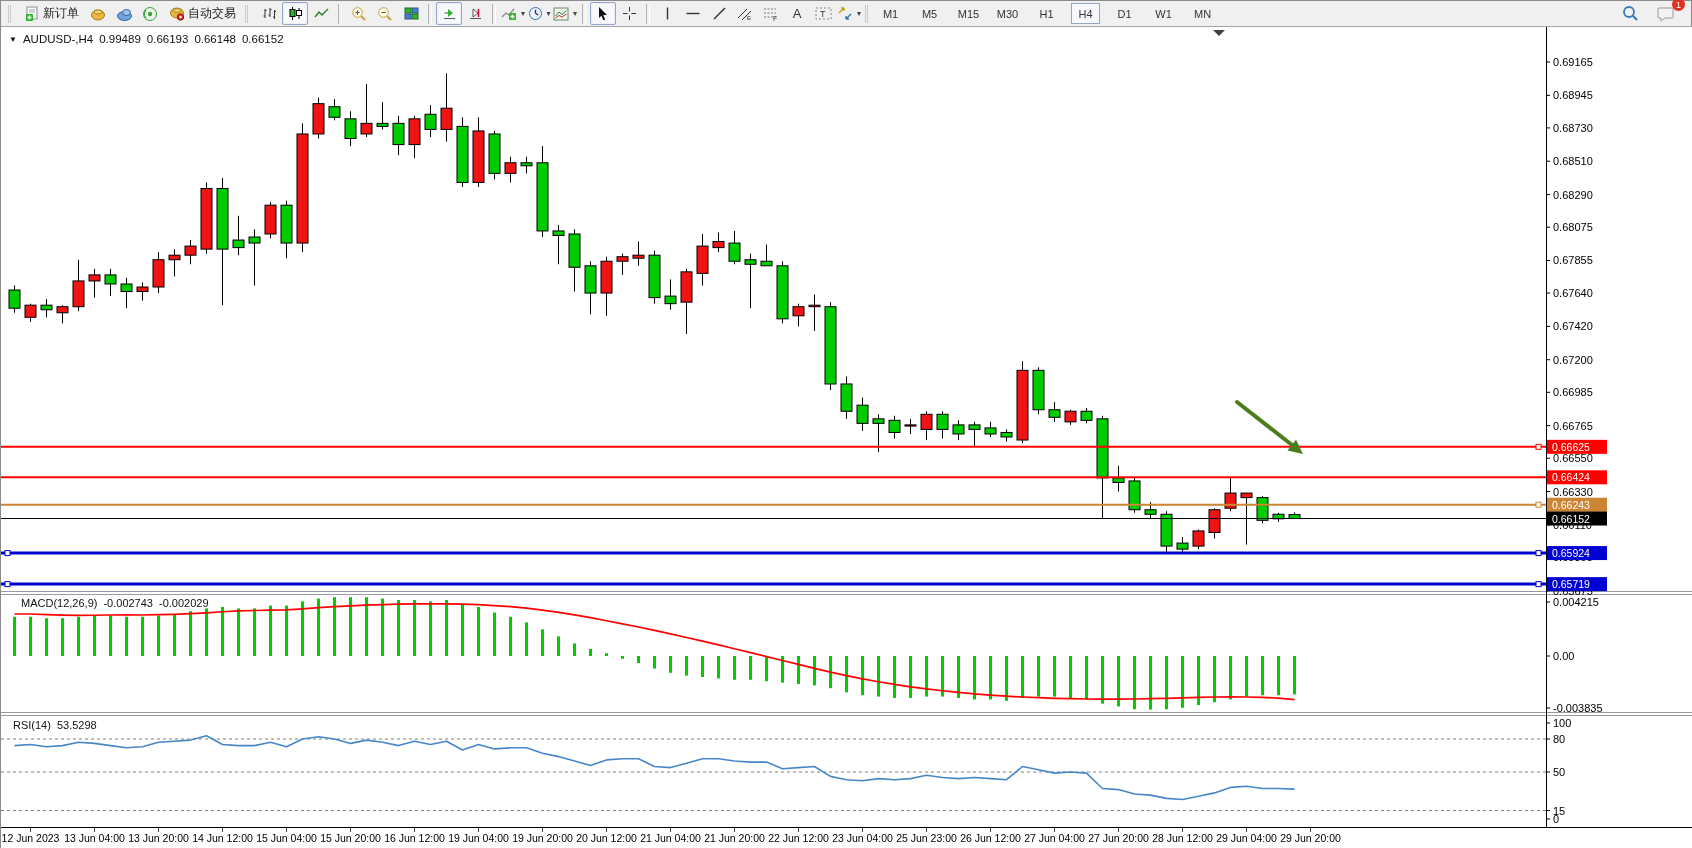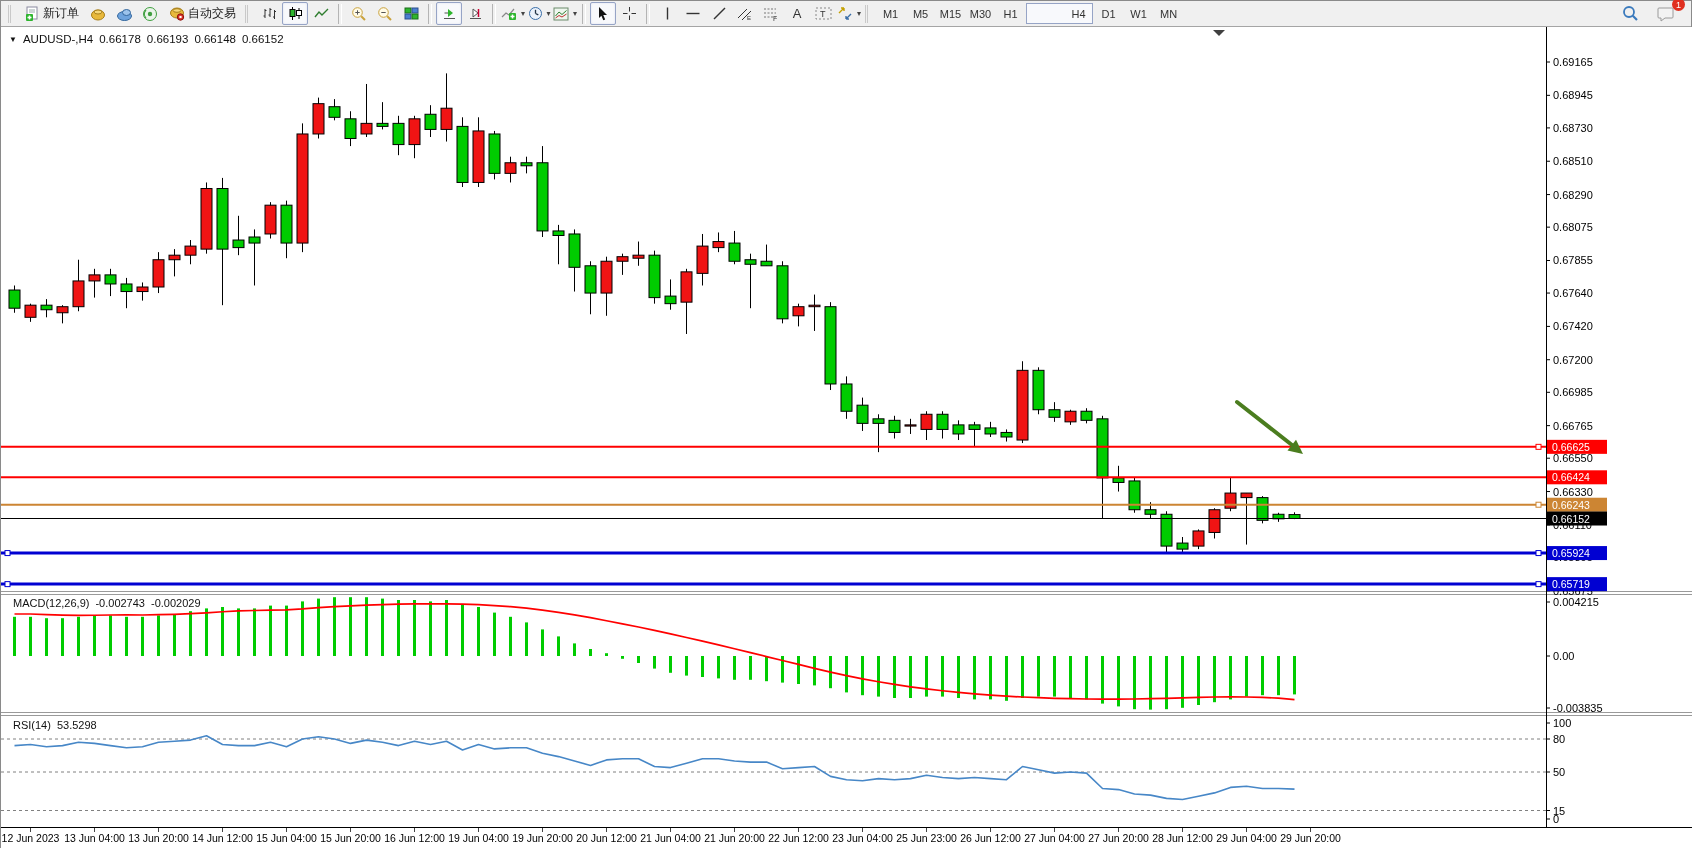--- a/index.html
+++ b/index.html
@@ -11,21 +11,21 @@
     font-size:12px;color:#222;z-index:5;}
   .grip{width:5px;height:18px;border-left:3px double #c9c9c9;margin:0 3px;}
   .sep{width:2px;height:20px;border-left:1px solid #b4b4b4;border-right:1px solid #ffffff;margin:0 4px;}
   .tb{display:inline-flex;align-items:center;justify-content:center;min-width:24px;height:21px;
     border:1px solid transparent;border-radius:2px;gap:3px;cursor:default;}
   .tb.labeled{padding:0 5px;}
   .tb.active{border:1px solid #96a4c6;background:#f8f9fc;box-shadow:inset 0 0 2px #d7dcea;}
   .caret{font-size:8px;color:#444;margin-left:1px;}
   .tf{min-width:27px;height:19px;display:inline-flex;align-items:center;justify-content:center;
     font-size:11px;color:#333;border:1px solid transparent;}
-  .tf.active{border:1px solid #96a4c6;background:#f8f9fc;padding-left:38px;}
+  .tf.active{border:1px solid #96a4c6;background:#f8f9fc;}
   .right-tools{margin-left:auto;display:flex;align-items:center;gap:10px;padding-right:8px;}
   .notif{position:relative;display:inline-flex;}
   .badge{position:absolute;right:-7px;top:-5px;background:#e03020;color:#fff;font-size:9px;
     width:13px;height:13px;border-radius:50%;display:flex;align-items:center;justify-content:center;}
   
   .chart-region{position:absolute;left:0;top:26px;width:1692px;height:822px;background:#fff;}
   #cv{position:absolute;left:0;top:0;}
   #cv text{font-family:"Liberation Sans",sans-serif;}
   .overlay{position:absolute;font-size:11.5px;color:#111;display:flex;align-items:center;gap:6px;z-index:3;}
   .tri{font-size:8px;color:#111;}
@@ -243,21 +243,21 @@
     </span>
     <span class="tb">
       <svg width="16" height="15">
           <path d="M2,7 L7,2 M7,2 L4,2 M7,2 L7,5" stroke="#c4a000" fill="none" stroke-width="1.4"></path>
           <path d="M14,8 L9,13 M9,13 L12,13 M9,13 L9,10" stroke="#3a6ea8" fill="none" stroke-width="1.4"></path>
         </svg>
       <span class="caret">▾</span>
     </span>
 
     <span class="grip"></span>
-    <span id="tf-holder" style="display:flex;align-items:center;gap:1px;">
+    <span id="tf-holder" style="display:flex;align-items:center;gap:10px;">
         <span class="tf">M1</span>
         <span class="tf">M5</span>
         <span class="tf">M15</span>
         <span class="tf">M30</span>
         <span class="tf">H1</span>
         <span class="tf active">H4</span>
         <span class="tf">D1</span>
         <span class="tf">W1</span>
         <span class="tf">MN</span>
       </span>
@@ -651,27 +651,27 @@
         <line x1="1309.5" y1="827" x2="1309.5" y2="831" stroke="#444"></line>
         <text x="1309.5" y="841" font-size="10.5" fill="#000" text-anchor="middle">29 Jun 20:00</text>
         <polygon points="1212,29 1224,29 1218,35" fill="#404040"></polygon>
         <line x1="1236" y1="401" x2="1291" y2="444" stroke="#4b7d1f" stroke-width="4" stroke-linecap="round"></line>
         <polygon points="1302,453 1286.5,449.5 1295,438.8" fill="#4b7d1f"></polygon>
       </svg>
 
     <div class="overlay" style="left:8px;top:6px;">
       <span class="tri">▼</span>
       <span>AUDUSD-,H4</span>
-      <span>0.66178</span>
+      <span>0.99489</span>
       <span>0.66193</span>
       <span>0.66148</span>
       <span>0.66152</span>
     </div>
 
-    <div class="overlay" style="left:12px;top:570px;font-size:11px;">
+    <div class="overlay" style="left:20px;top:570px;font-size:11px;">
       <span>MACD(12,26,9)</span>
       <span>-0.002743</span>
       <span>-0.002029</span>
     </div>
 
     <div class="overlay" style="left:4px;top:692px;font-size:11px;padding-left:8px;">
       <span>RSI(14)</span>
       <span>53.5298</span>
     </div>
   </div>

